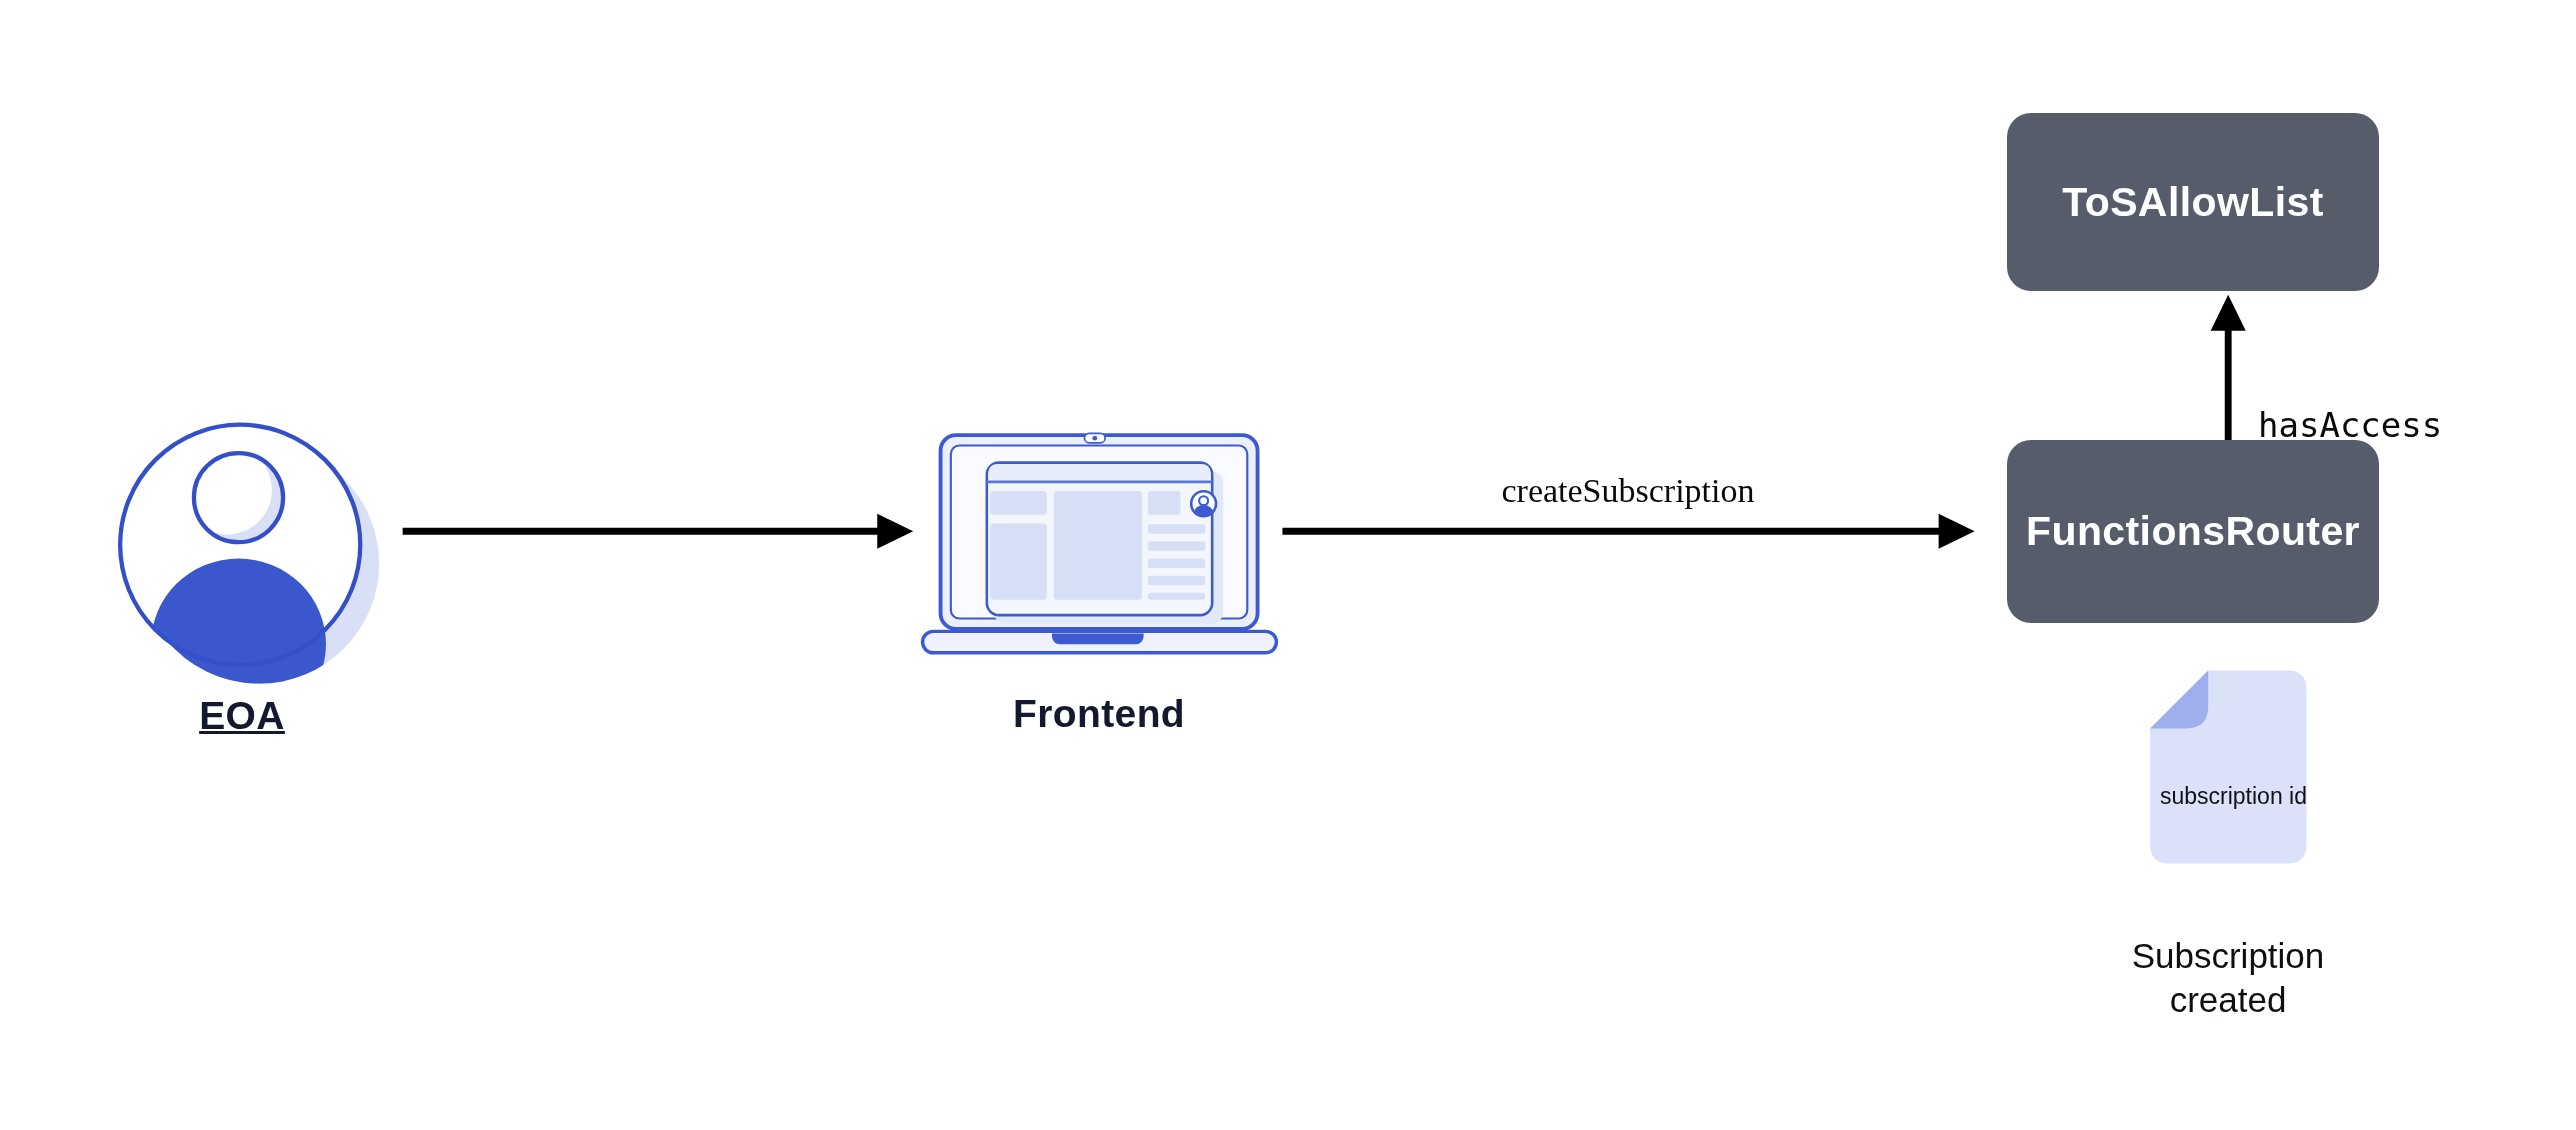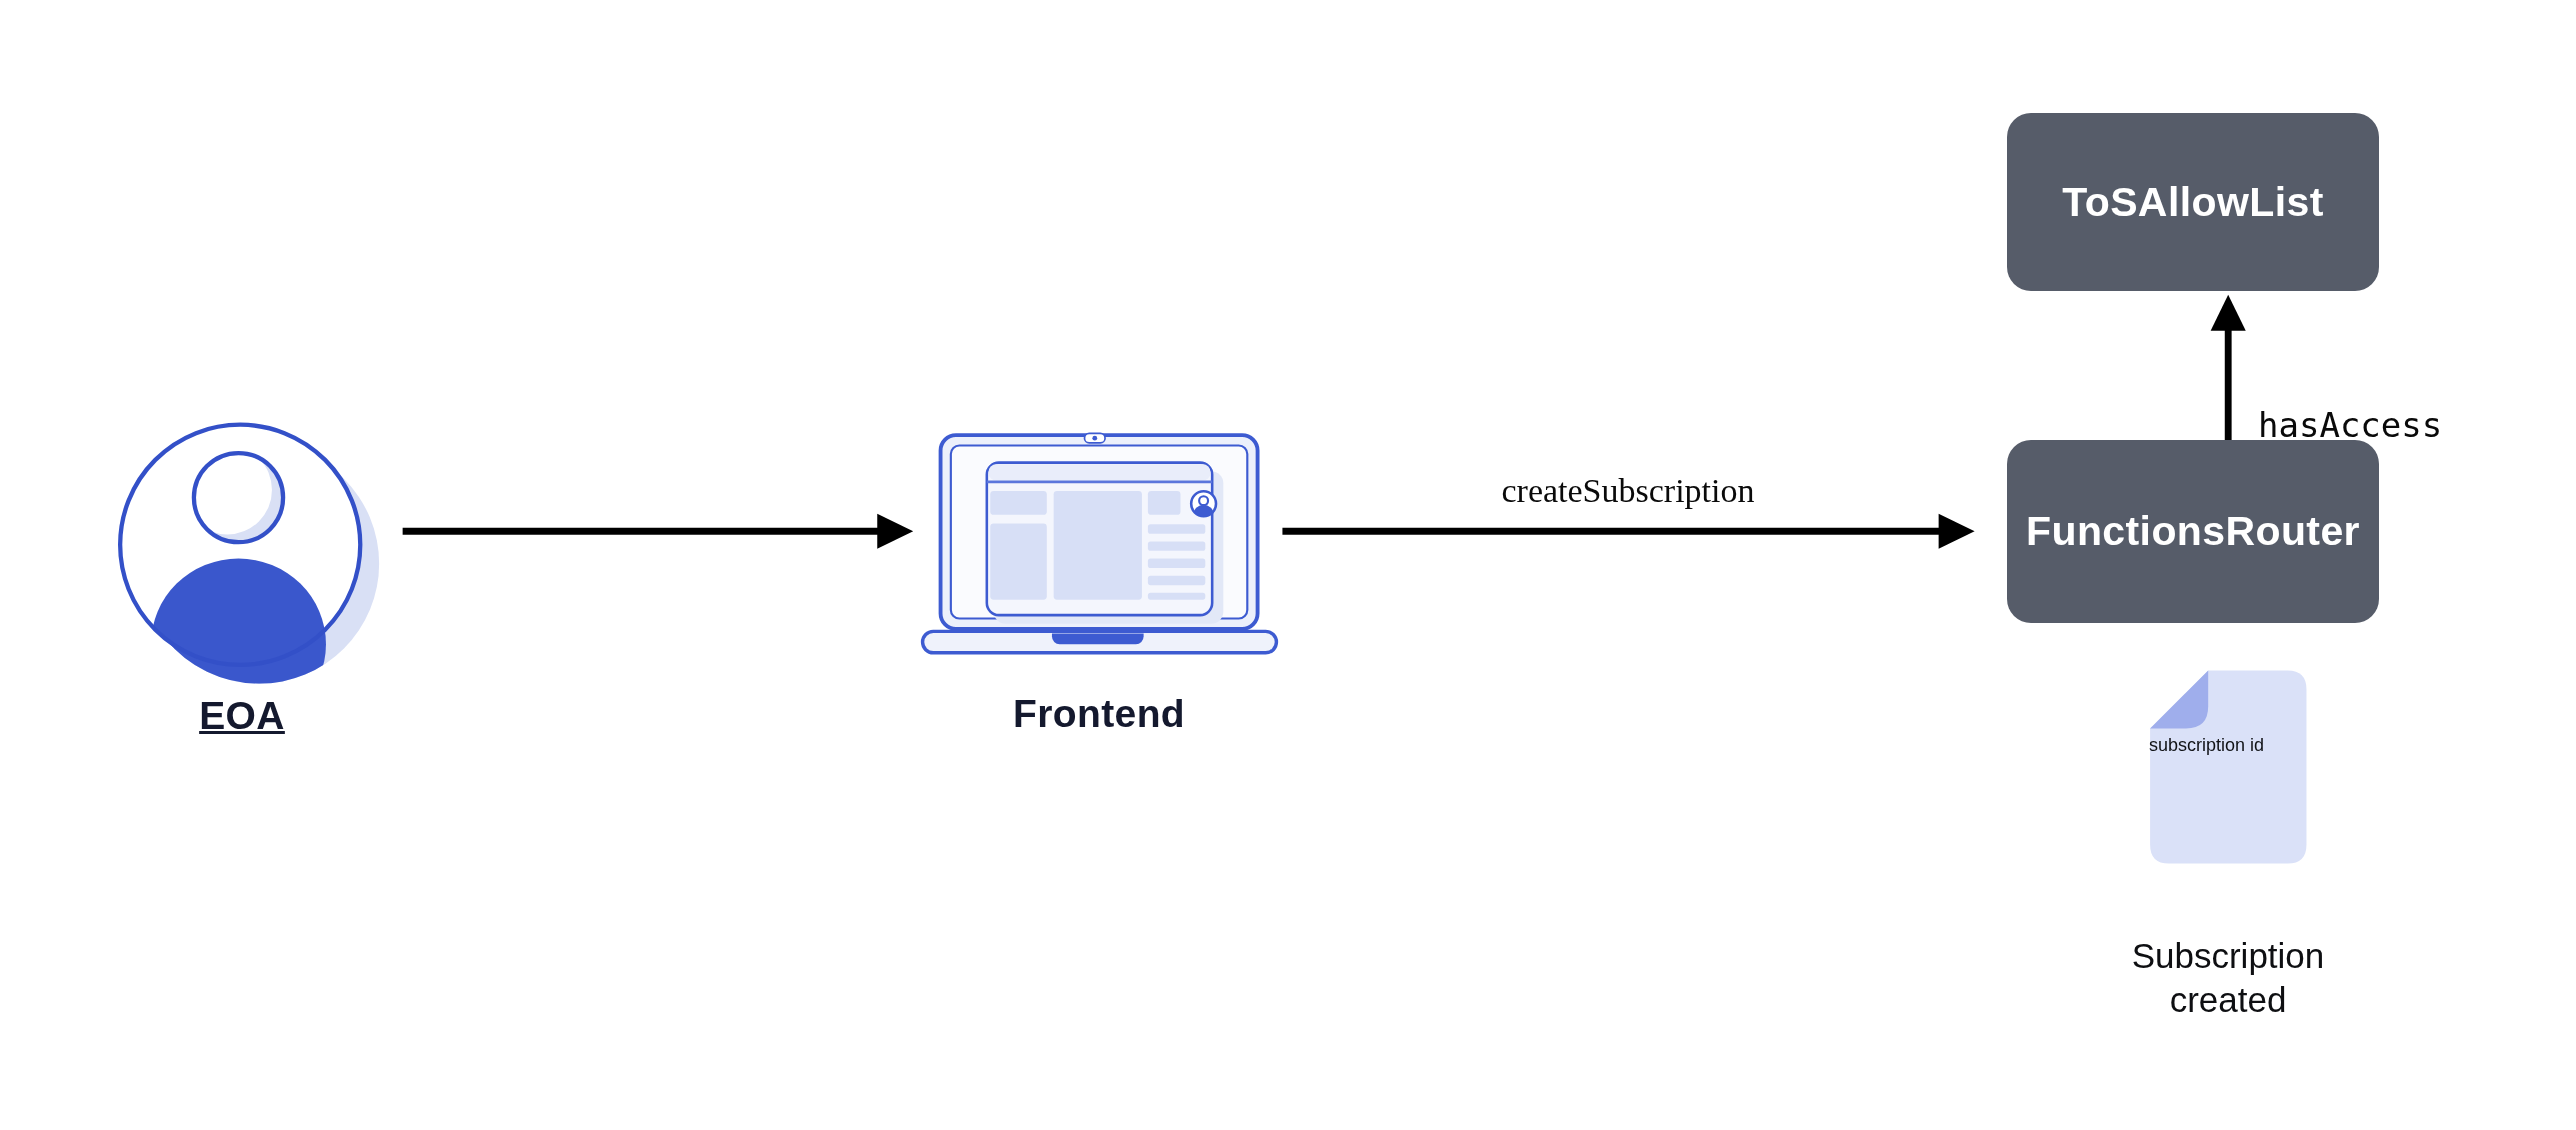--- a/index.html
+++ b/index.html
@@ -18,21 +18,21 @@
     display:flex;align-items:center;justify-content:center;
     color:#FFFFFF;font-weight:700;font-size:41px;letter-spacing:0.4px;
   }
   .edge-label{
     position:absolute;font-family:"DejaVu Sans Mono",monospace;
     font-size:34px;color:#0A0A0A;white-space:nowrap;
   }
   .edge-label.centered{transform:translateX(-50%);font-family:Liberation Serif, serif;}
   .doc-text{
     position:absolute;transform:translateX(-50%);width:158px;
-    text-align:left;font-size:18px;line-height:1.22;color:#101216;
+    text-align:right;font-size:23px;line-height:1.22;color:#101216;margin-top:47px;
   }
   .doc-caption{
     position:absolute;transform:translateX(-50%);width:257px;
     text-align:center;font-size:35px;line-height:1.27;color:#0E0F12;
   }
   svg{display:block;}
 </style>
 </head>
 <body>
 

